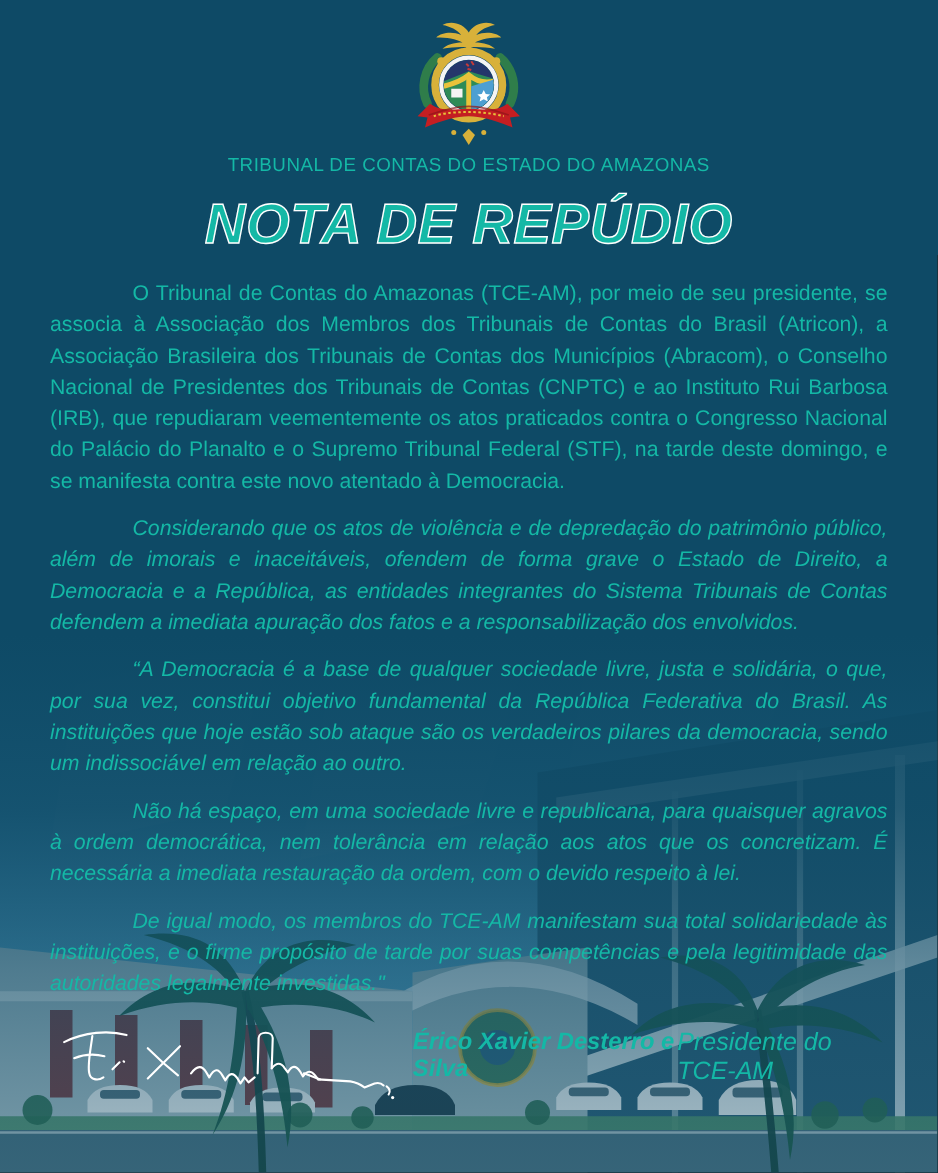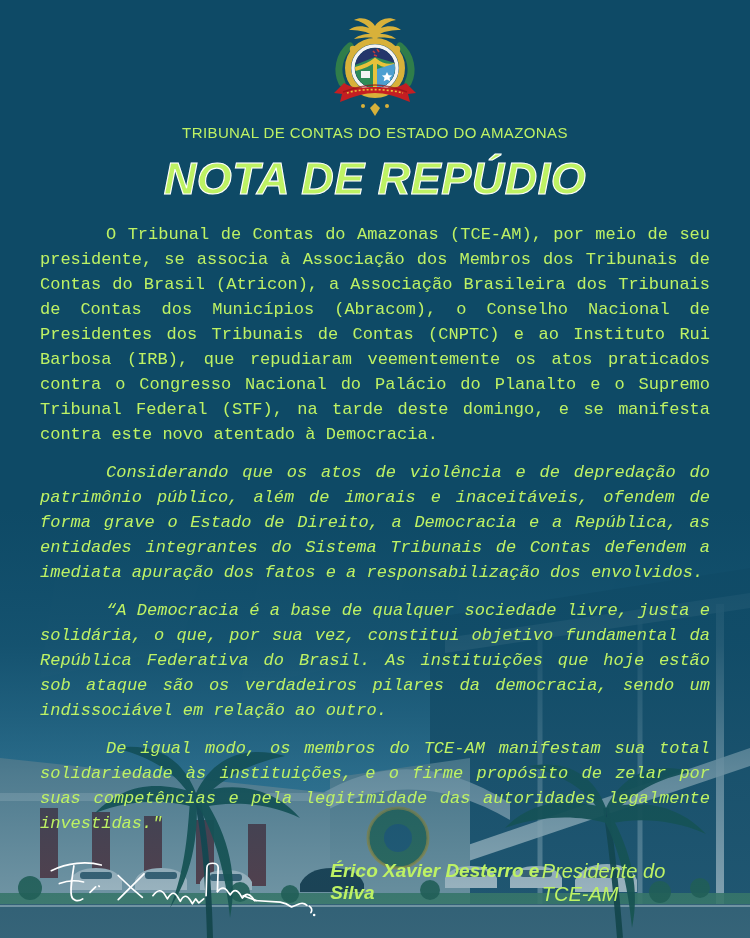--- a/index.html
+++ b/index.html
@@ -1,18 +1,18 @@
 <!DOCTYPE html>
 <html><head>
 <meta charset="utf-8">
 <style>
   html,body { margin:0; padding:0; background:#222; }
   .page {
     position:relative; width:750px; height:938px; overflow:hidden;
-    background:#0e4a66; color:#bef264;
+    background:#0e4a66; color:#14b8a6;
     font-family:"Liberation Sans", sans-serif;
     margin:0 auto;
   }
   .photo-layer { position:absolute; left:0; bottom:0; width:750px; height:430px; z-index:0; }
   .content {
     position:relative; z-index:1; height:100%; box-sizing:border-box;
     display:flex; flex-direction:column; align-items:center;
     padding:13px 40px 0 40px;
   }
   .crest { width:102px; height:104px; flex:0 0 auto; }
@@ -22,21 +22,21 @@
   }
   .note-title {
     margin-top:13px; margin-bottom:2px;
     font-size:45px; font-weight:700; font-style:italic; letter-spacing:0.5px;
     -webkit-text-stroke:1.1px #ffffff;
     text-align:left; white-space:nowrap; line-height:1.1;
   }
   .body-text { margin-top:16px; width:100%; }
   p.para {
     margin:0 0 13px 0; font-size:17px; line-height:25px;
-    text-align:justify; text-indent:66px;font-family:Liberation Mono, monospace;
+    text-align:justify; text-indent:66px;
   }
   p.para.italic { font-style:italic; }
   .sig-block { margin-top:2px; display:flex; align-items:center; }
   .sig-svg { width:355px; height:70px; margin-bottom:-8px; }
   .sig-name { font-size:19px; font-weight:700; font-style:italic; }
   .sig-role { font-size:20px; font-style:italic; margin-top:3px; }
 </style>
 </head>
 <body>
 
@@ -179,21 +179,22 @@
     </svg>
 
     <div class="org-name">TRIBUNAL DE CONTAS DO ESTADO DO AMAZONAS</div>
 
     <div class="note-title">NOTA DE REPÚDIO</div>
 
     <div class="body-text">
       <p class="para">O Tribunal de Contas do Amazonas (TCE-AM), por meio de seu presidente, se associa à Associação dos Membros dos Tribunais de Contas do Brasil (Atricon), a Associação Brasileira dos Tribunais de Contas dos Municípios (Abracom), o Conselho Nacional de Presidentes dos Tribunais de Contas (CNPTC) e ao Instituto Rui Barbosa (IRB), que repudiaram veementemente os atos praticados contra o Congresso Nacional do Palácio do Planalto e o Supremo Tribunal Federal (STF), na tarde deste domingo, e se manifesta contra este novo atentado à Democracia.</p>
       <p class="para italic">Considerando que os atos de violência e de depredação do patrimônio público, além de imorais e inaceitáveis, ofendem de forma grave o Estado de Direito, a Democracia e a República, as entidades integrantes do Sistema Tribunais de Contas defendem a imediata apuração dos fatos e a responsabilização dos envolvidos.</p>
       <p class="para italic">“A Democracia é a base de qualquer sociedade livre, justa e solidária, o que, por sua vez, constitui objetivo fundamental da República Federativa do Brasil. As instituições que hoje estão sob ataque são os verdadeiros pilares da democracia, sendo um indissociável em relação ao outro.</p>
-      <p class="para italic">De igual modo, os membros do TCE-AM manifestam sua total solidariedade às instituições, e o firme propósito de zelar por suas competências e pela legitimidade das autoridades legalmente investidas."</p>
+      <p class="para italic">Não há espaço, em uma sociedade livre e republicana, para quaisquer agravos à ordem democrática, nem tolerância em relação aos atos que os concretizam. É necessária a imediata restauração da ordem, com o devido respeito à lei.</p>
+      <p class="para italic">De igual modo, os membros do TCE-AM manifestam sua total solidariedade às instituições, e o firme propósito de tarde por suas competências e pela legitimidade das autoridades legalmente investidas."</p>
     </div>
 
     <div class="sig-block">
 
       <svg class="sig-svg" viewBox="0 0 360 80" aria-hidden="true">
         <g fill="none" stroke="#ffffff" stroke-width="2.1" stroke-linecap="round" stroke-linejoin="round">
           <path d="M14 21 C34 11 58 9 76 14"></path>
           <path d="M42 15 C40 30 37 44 39 52 C40 58 47 60 53 56"></path>
           <path d="M24 37 C34 33 46 33 54 35"></path>
           <path d="M62 48 l7 -7"></path>

